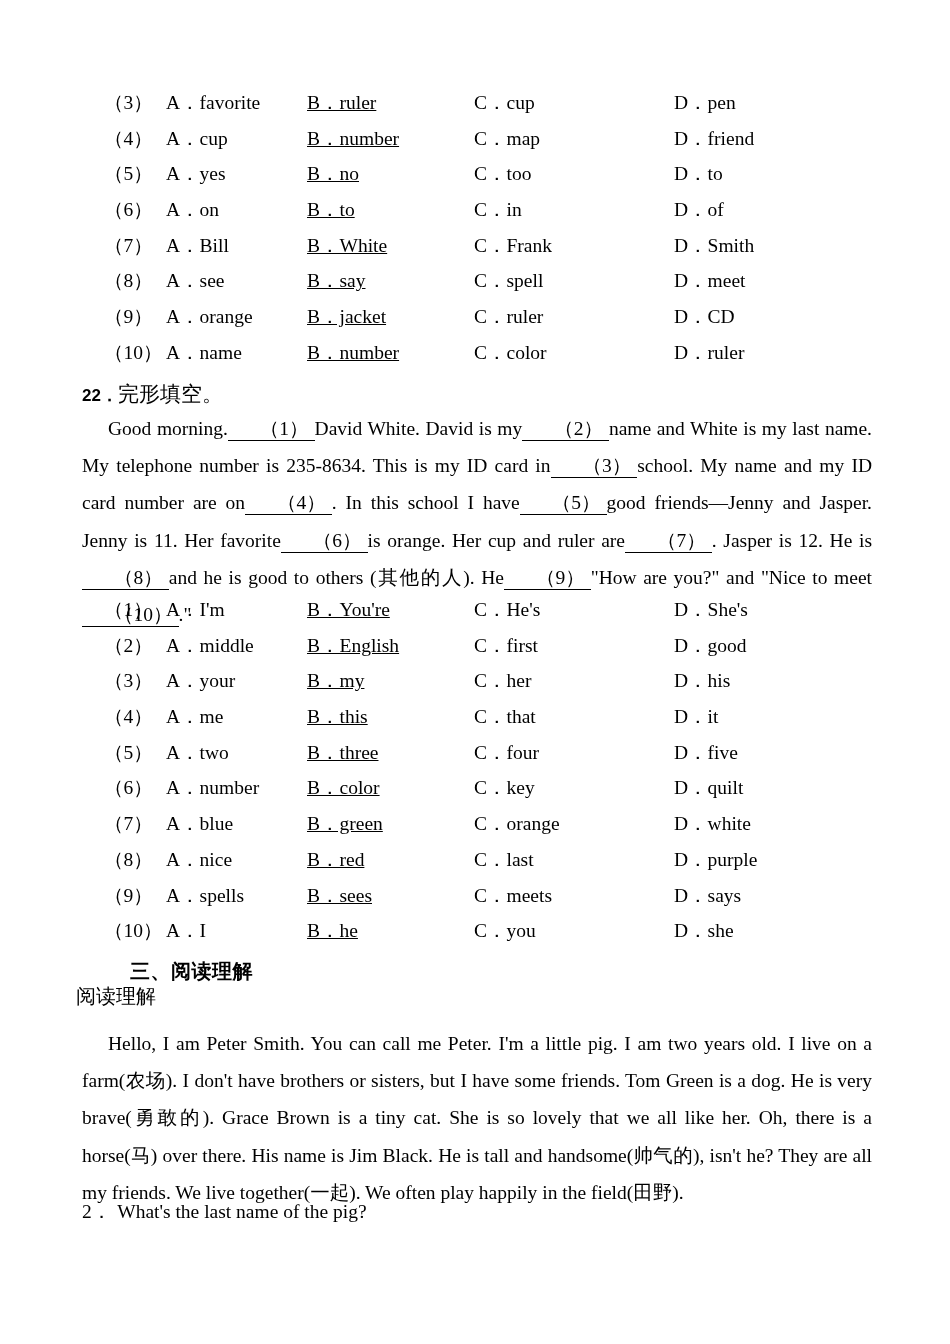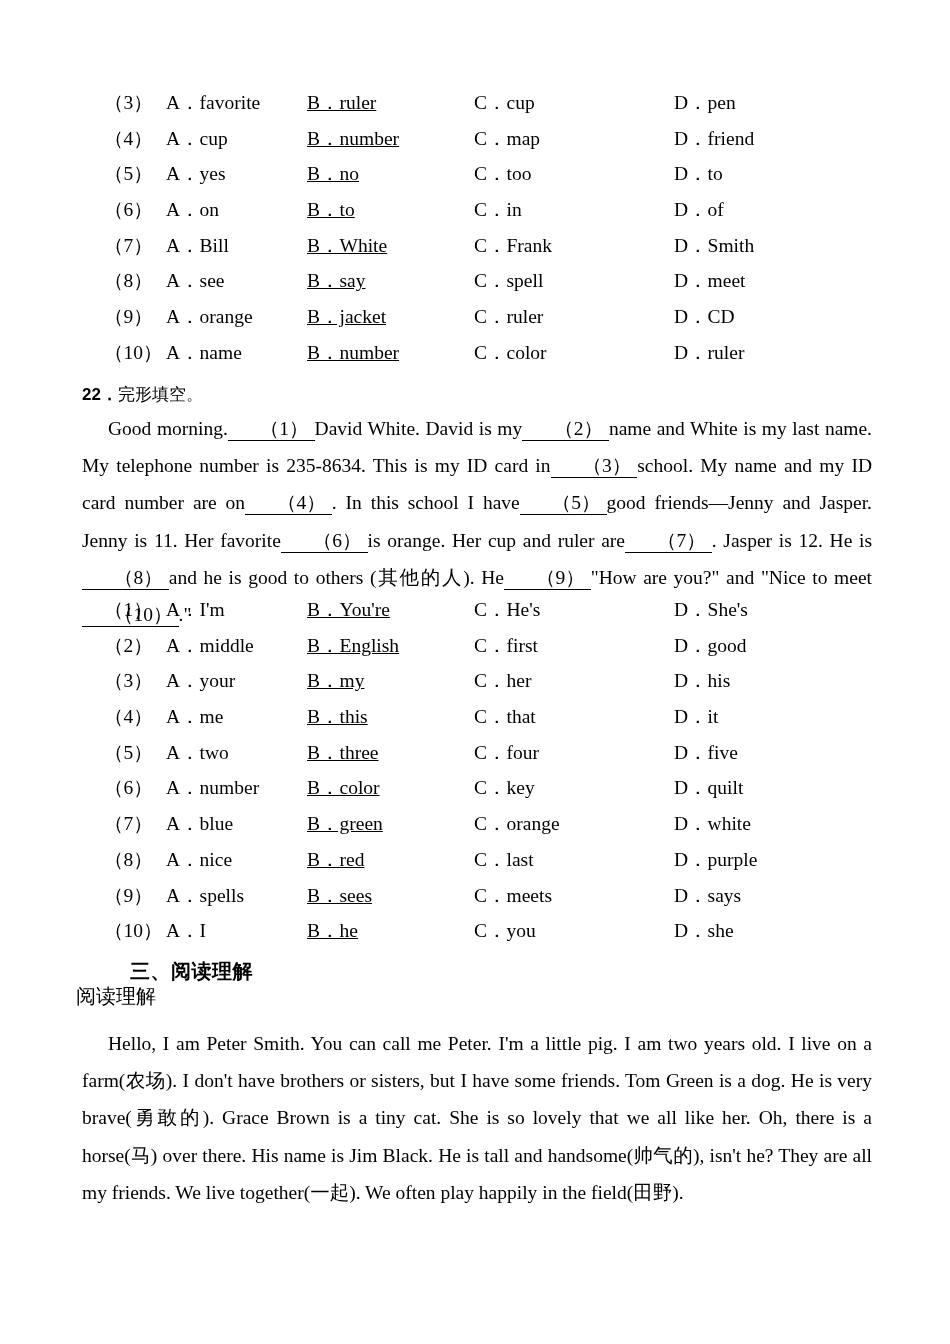--- a/index.html
+++ b/index.html
@@ -58,21 +58,21 @@
     white-space: nowrap;
   }
   .q-head .qnum {
     font-family: "Liberation Sans", "DejaVu Sans", sans-serif;
     font-weight: bold;
     font-size: 17px;
     margin-top: 24px;
   }
   .q-head .qtext {
     font-family: "Liberation Serif", "DejaVu Serif", serif;
-    font-size: 17px;
+    font-size: 21px;
   }
 
   
   .para {
     position: absolute;
     left: 82px;
     width: 790px;
     font-size: 19.5px;
     line-height: 37.2px;
     text-align: justify;
@@ -264,14 +264,17 @@
         <span class="opt-c opt-letter">C．you</span>
         <span class="opt-d opt-letter">D．she</span>
       </div>
     </div>
 
   <div class="sec-head" style="top:958px;">三、阅读理解</div>
   <div class="sec-sub" style="top:984px;">阅读理解</div>
 
   <div class="para indent" style="top:1025px;">Hello, I am Peter Smith. You can call me Peter. I'm a little pig. I am two years old. I live on a farm(农场). I don't have brothers or sisters, but I have some friends. Tom Green is a dog. He is very brave(勇敢的). Grace Brown is a tiny cat. She is so lovely that we all like her. Oh, there is a horse(马) over there. His name is Jim Black. He is tall and handsome(帅气的), isn't he? They are all my friends. We live together(一起). We often play happily in the field(田野).</div>
 
+  <div class="q-line" style="top:1197px;">
+    <span class="n">2．</span><span>What's the last name of the pig?</span>
+  </div>
 
 </div>
 
 </body></html>

